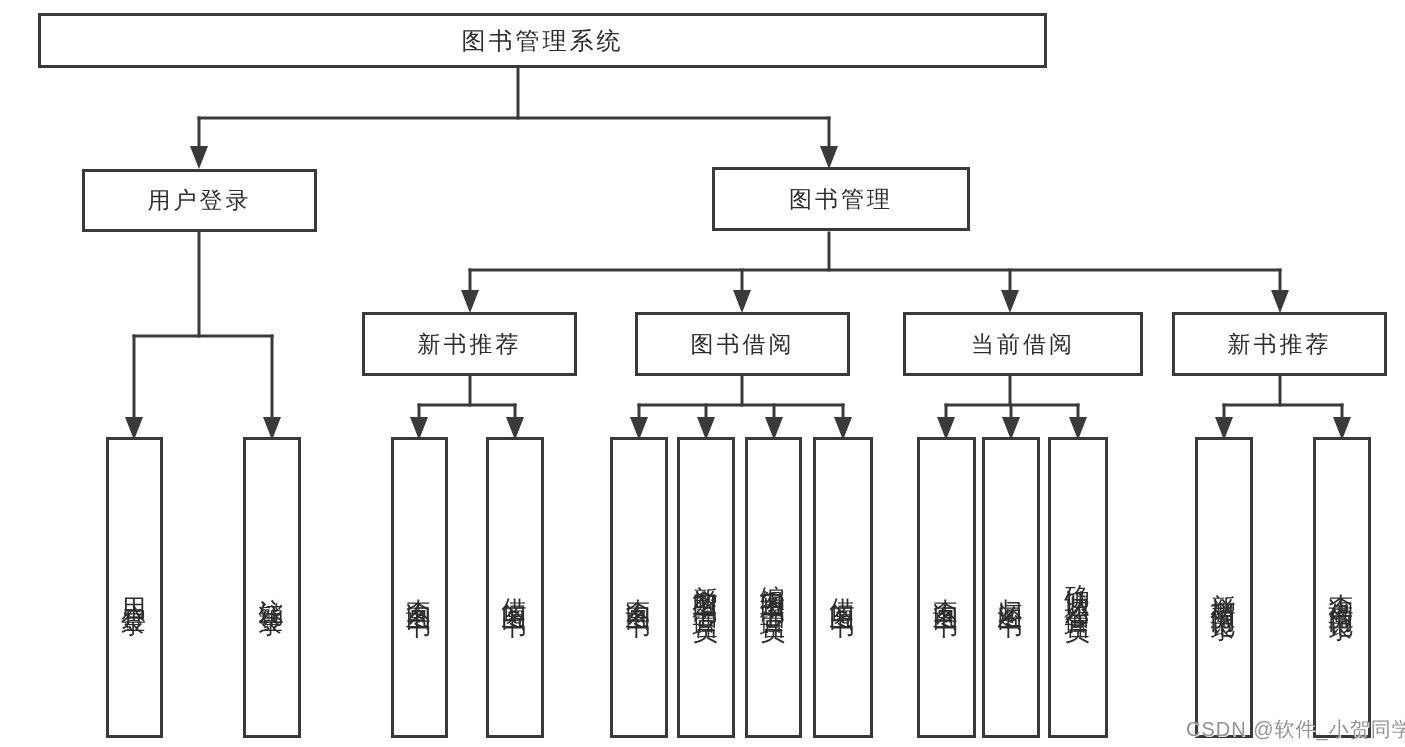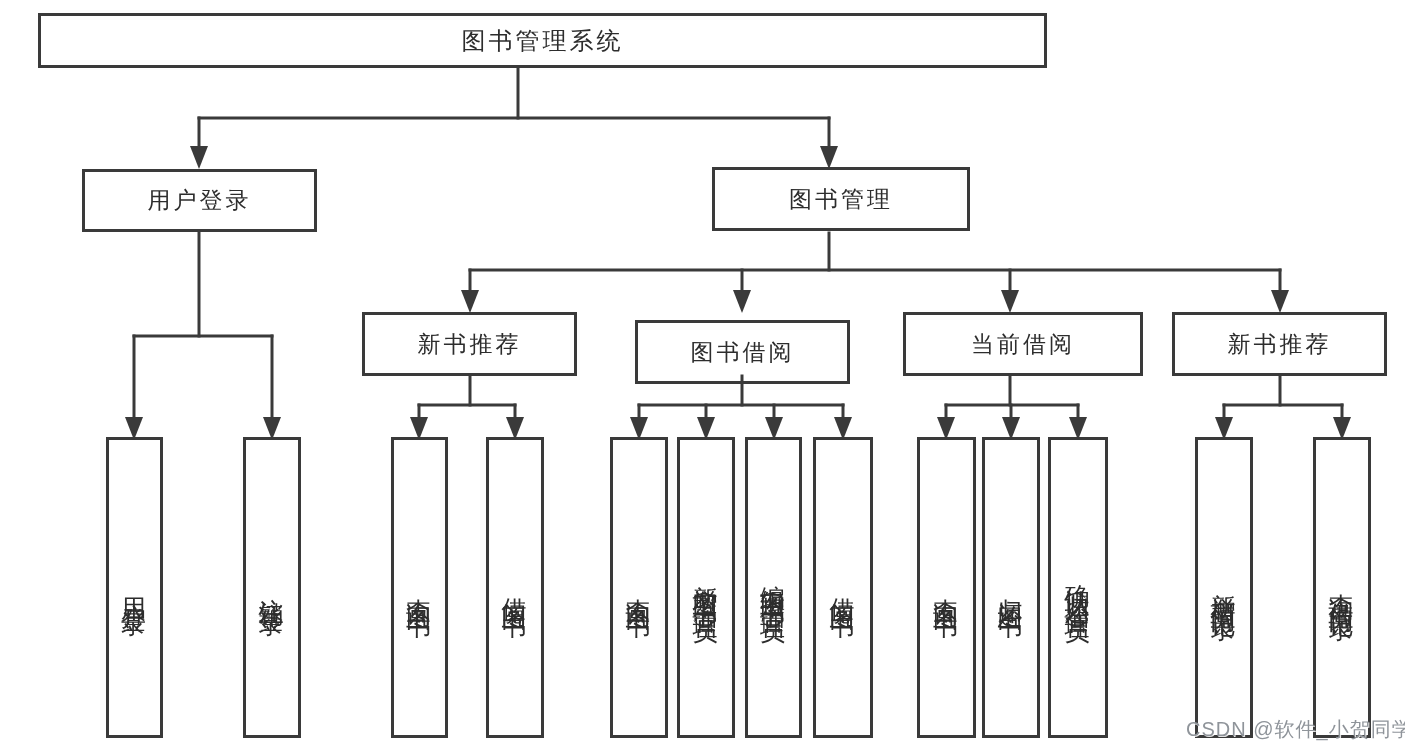--- a/index.html
+++ b/index.html
@@ -33,21 +33,21 @@
 <body>
 
 <div class="stage">
 
   <div class="node root" style="left:14px;top:13px;width:1009px;height:55px">图书管理系统</div>
 
   <div class="node" style="left:82px;top:169px;width:235px;height:63px">用户登录</div>
   <div class="node" style="left:712px;top:167px;width:258px;height:64px">图书管理</div>
 
   <div class="node" style="left:362px;top:312px;width:215px;height:64px">新书推荐</div>
-  <div class="node" style="left:635px;top:320px;width:215px;height:64px">图书借阅</div>
+  <div class="node" style="left:635px;top:312px;width:215px;height:64px">图书借阅</div>
   <div class="node" style="left:903px;top:312px;width:240px;height:64px">当前借阅</div>
   <div class="node" style="left:1172px;top:312px;width:215px;height:64px">新书推荐</div>
 
   <div class="node vnode" style="left:106px;top:437px;width:57px;height:301px">用户登录</div>
   <div class="node vnode" style="left:243px;top:437px;width:58px;height:301px">注销登录</div>
 
   <div class="node vnode" style="left:391px;top:437px;width:57px;height:301px">查询图书</div>
   <div class="node vnode" style="left:486px;top:437px;width:58px;height:301px">借阅图书</div>
 
   <div class="node vnode" style="left:610px;top:437px;width:58px;height:301px">查询图书</div>

